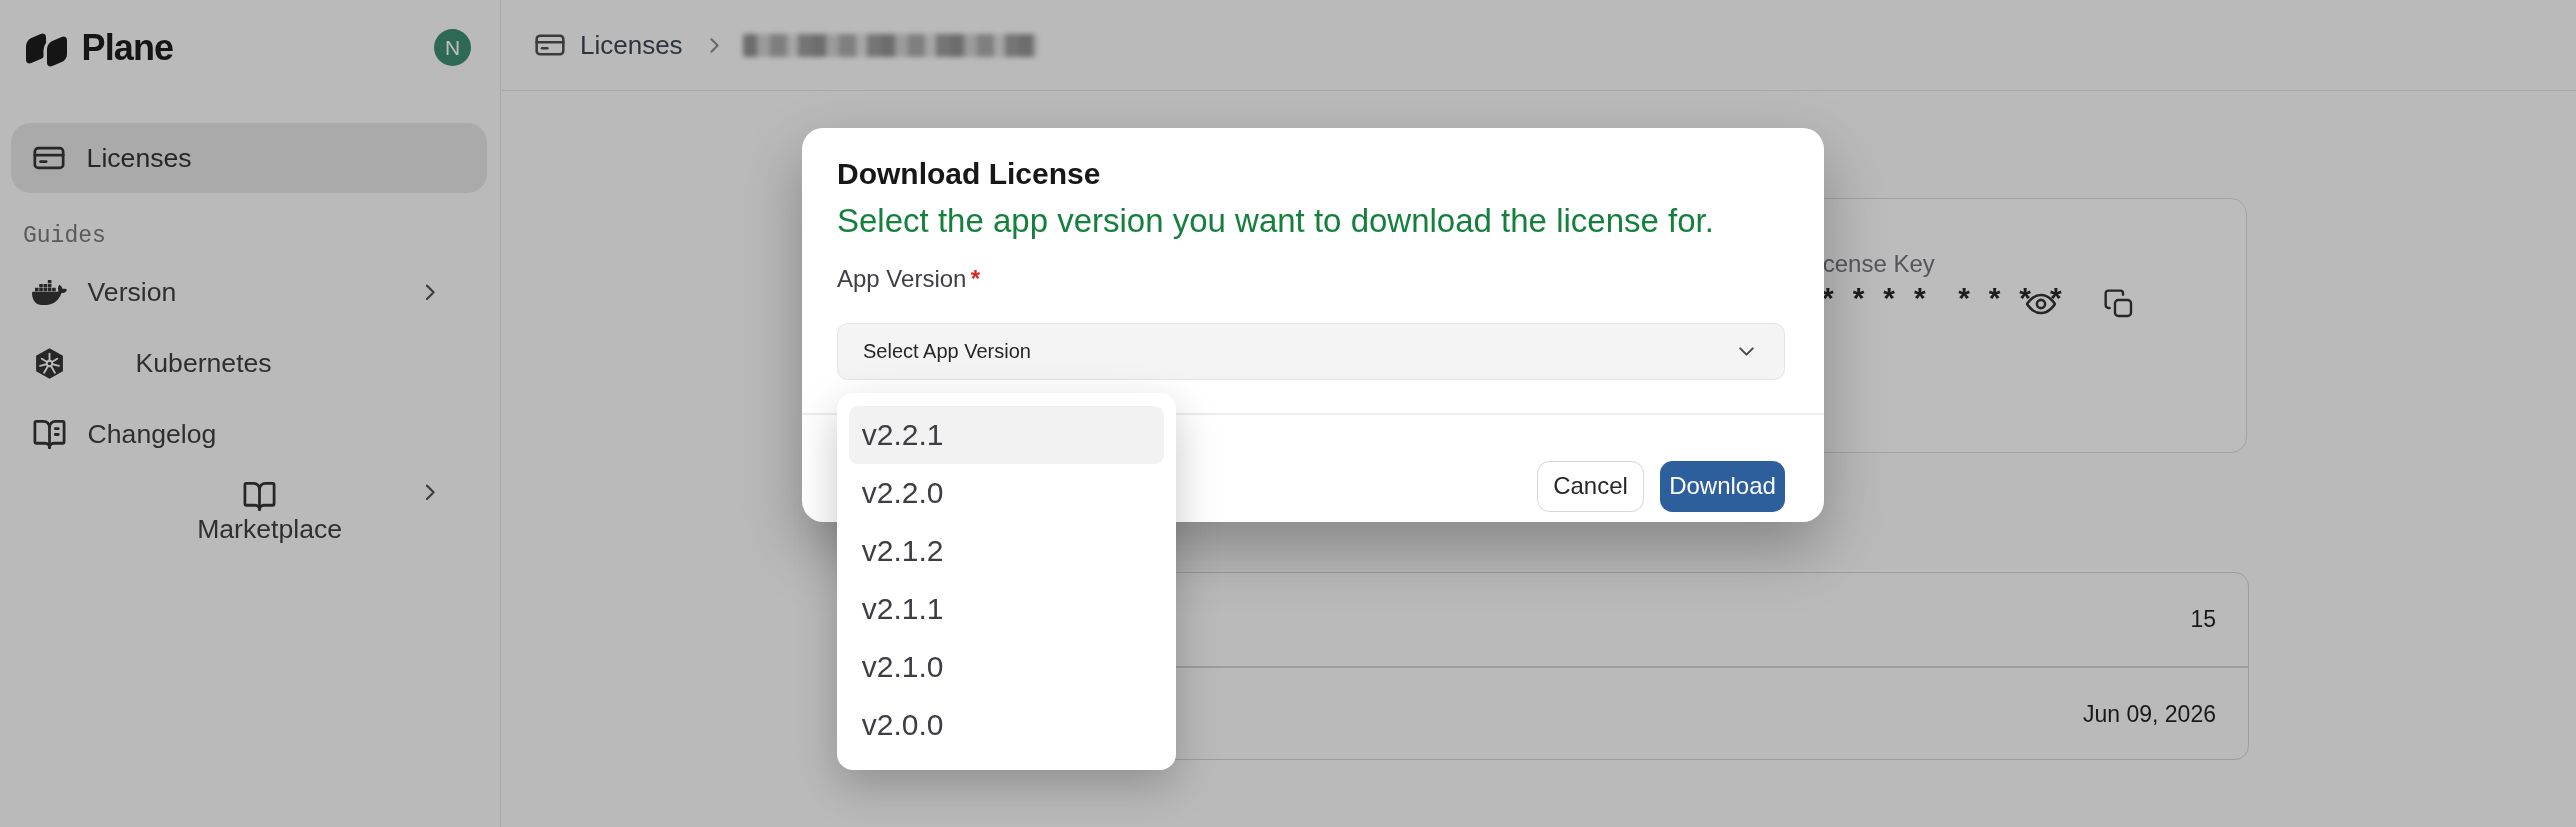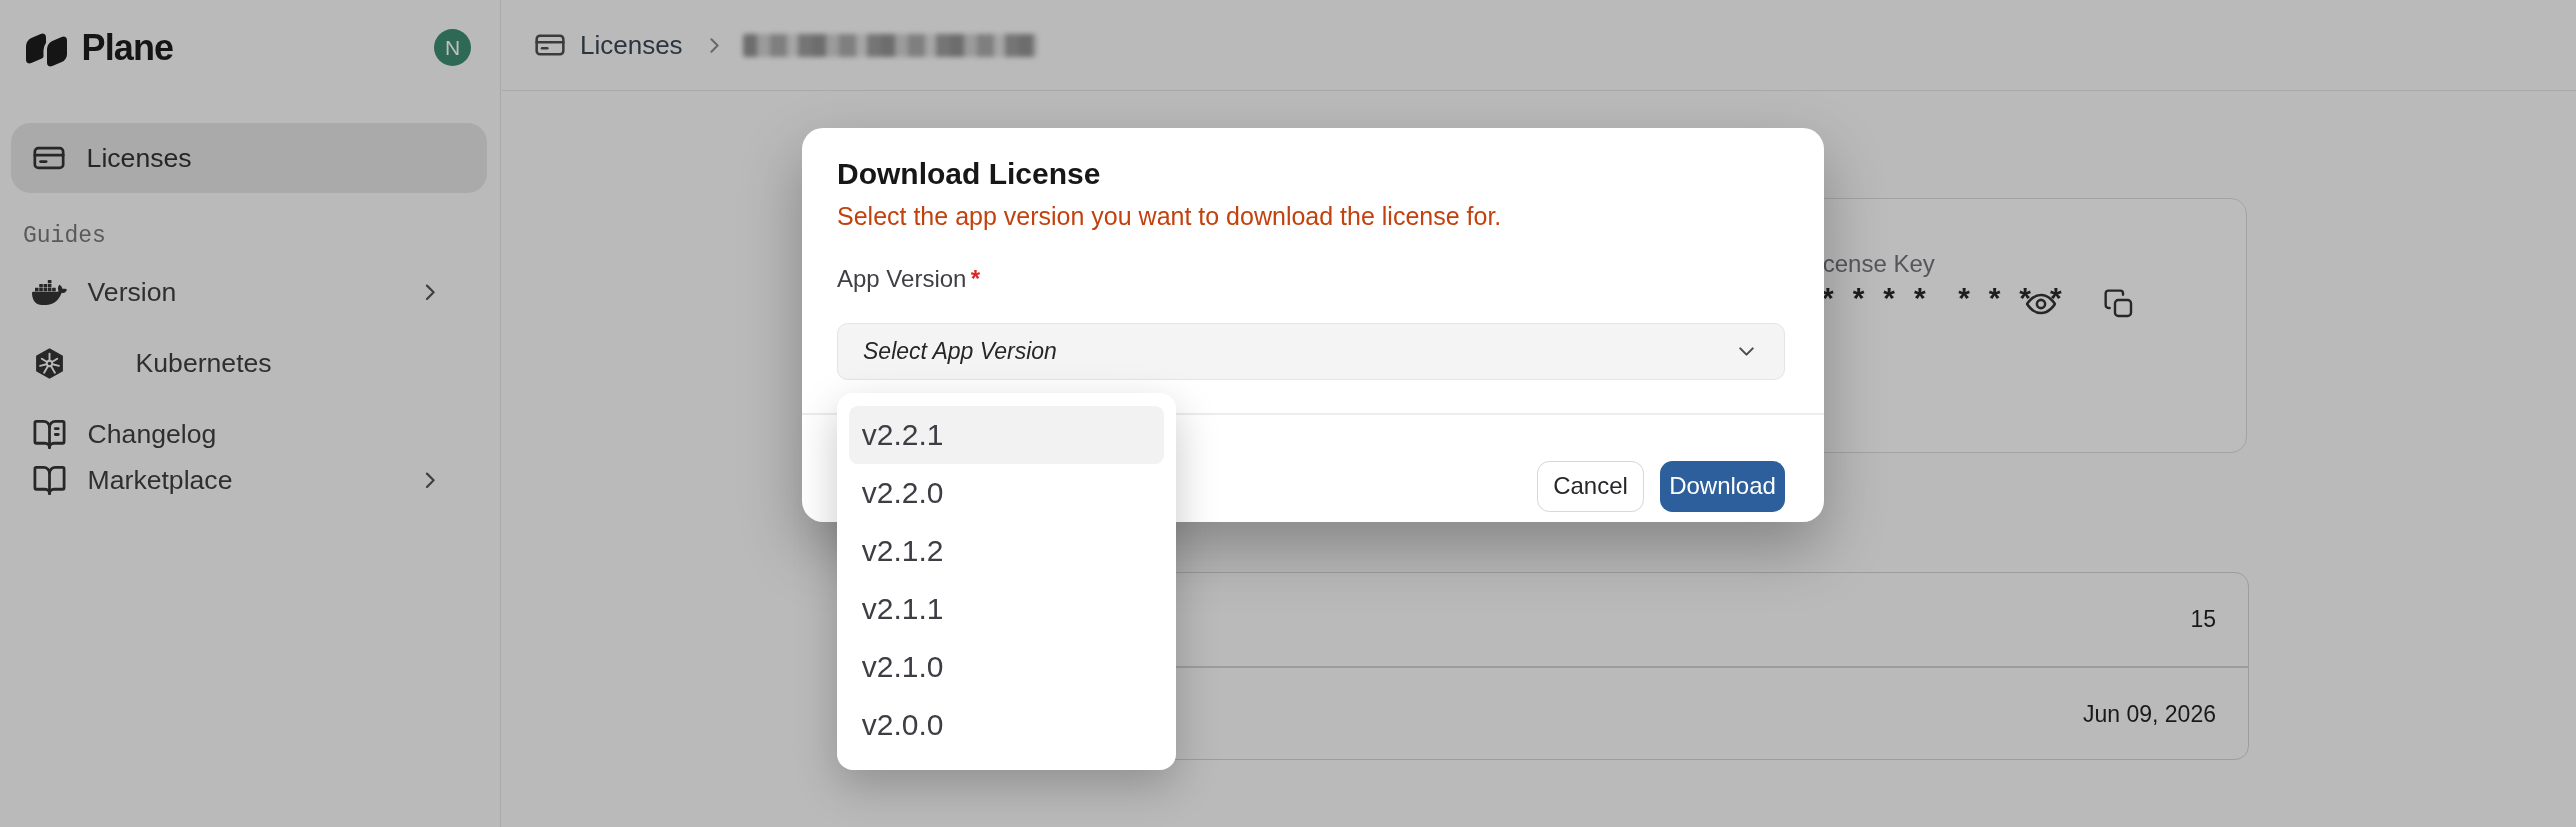--- a/index.html
+++ b/index.html
@@ -50,25 +50,25 @@
   .details-row.r1 { top:0; }
   .details-row.r2 { top:95px; }
   .details-divider { position:absolute; left:0; top:93px; width:100%; height:1.8px; background:#d2d2d2; }
 
   
   .overlay { position:absolute; inset:0; background:rgba(20,20,20,0.28); z-index:40; }
 
   
   .modal { position:absolute; left:802px; top:128px; width:1022px; height:394px; background:#ffffff; border-radius:21px; box-shadow:0 26.6px 62px rgba(0,0,0,0.28); z-index:50; }
   .modal-title { position:absolute; left:35px; top:29px; font-size:30px; font-weight:700; color:#17171a; }
-  .modal-subtitle { position:absolute; left:35px; top:74px; font-size:25px; color:#c2410c; }
+  .modal-subtitle { position:absolute; left:35px; top:74px; font-size:33px; color:#15803d; }
   .field-label { position:absolute; left:35px; top:137px; font-size:24px; color:#3f3f46; font-weight:500; }
   .req { color:#dc2626; margin-left:4.4px; font-weight:700; }
   .select { position:absolute; left:35px; top:195px; width:948px; height:57px; background:#f4f4f5; border:1.8px solid #e4e4e7; border-radius:10.6px; display:flex; align-items:center; padding:0 25px; cursor:pointer; }
-  .select .ph { font-size:23px; color:#27272a;font-style:italic; }
+  .select .ph { font-size:20px; color:#27272a; }
   .select .chev { margin-left:auto; width:25px; height:25px; color:#4b4b52; }
   .modal-divider { position:absolute; left:0; top:285px; width:100%; height:1.8px; background:#ececee; }
   .modal-footer { position:absolute; left:0; top:287px; width:100%; height:107px; display:flex; align-items:center; justify-content:flex-end; gap:16px; padding-right:39px; }
   .btn { height:51px; border-radius:12.4px; font-size:24px; font-weight:500; font-family:inherit; display:flex; align-items:center; justify-content:center; cursor:pointer;margin-top:35px; }
   .btn-cancel { width:107px; background:#ffffff; color:#27272a; border:1.8px solid #d6d6db; }
   .btn-download { width:125px; background:#2c5f9c; color:#ffffff; border:none; }
 
   
   .dropdown { position:absolute; left:837px; top:393px; width:339px; height:377px; background:#ffffff; border-radius:16px; box-shadow:0 16px 44px rgba(0,0,0,0.22); z-index:60; padding:13.3px 12.4px; }
   .opt { position:relative; width:315px; height:58px; display:flex; align-items:center; padding-left:12.4px; border-radius:8.9px; font-size:30px; color:#3d3d44; cursor:pointer; }
@@ -143,21 +143,21 @@
         <svg width="35" height="35" viewBox="0 0 24 24" fill="none" stroke="currentColor" stroke-width="1.9" stroke-linecap="round" stroke-linejoin="round">
             <path d="M12 7v14"></path>
             <path d="M16 12h2"></path>
             <path d="M16 8h2"></path>
             <path d="M3 18a1 1 0 0 1-1-1V4a1 1 0 0 1 1-1h5a4 4 0 0 1 4 4 4 4 0 0 1 4-4h5a1 1 0 0 1 1 1v13a1 1 0 0 1-1 1h-6a3 3 0 0 0-3 3 3 3 0 0 0-3-3z"></path>
           </svg>
       </span>
       <span class="lbl">Changelog</span>
     </div>
 
-    <div class="guide-item" style="top:454px;">
+    <div class="guide-item" style="top:479px;flex-direction:column;">
       <span class="icn">
         <svg width="35" height="35" viewBox="0 0 24 24" fill="none" stroke="currentColor" stroke-width="1.9" stroke-linecap="round" stroke-linejoin="round">
             <path d="M12 7v14"></path>
             <path d="M3 18a1 1 0 0 1-1-1V4a1 1 0 0 1 1-1h5a4 4 0 0 1 4 4 4 4 0 0 1 4-4h5a1 1 0 0 1 1 1v13a1 1 0 0 1-1 1h-6a3 3 0 0 0-3 3 3 3 0 0 0-3-3z"></path>
           </svg>
       </span>
       <span class="lbl">Marketplace</span>
       <span class="chev">
         <svg width="26.6" height="26.6" viewBox="0 0 24 24" fill="none" stroke="currentColor" stroke-width="2" stroke-linecap="round" stroke-linejoin="round">
             <path d="m9 6 6 6-6 6"></path>

